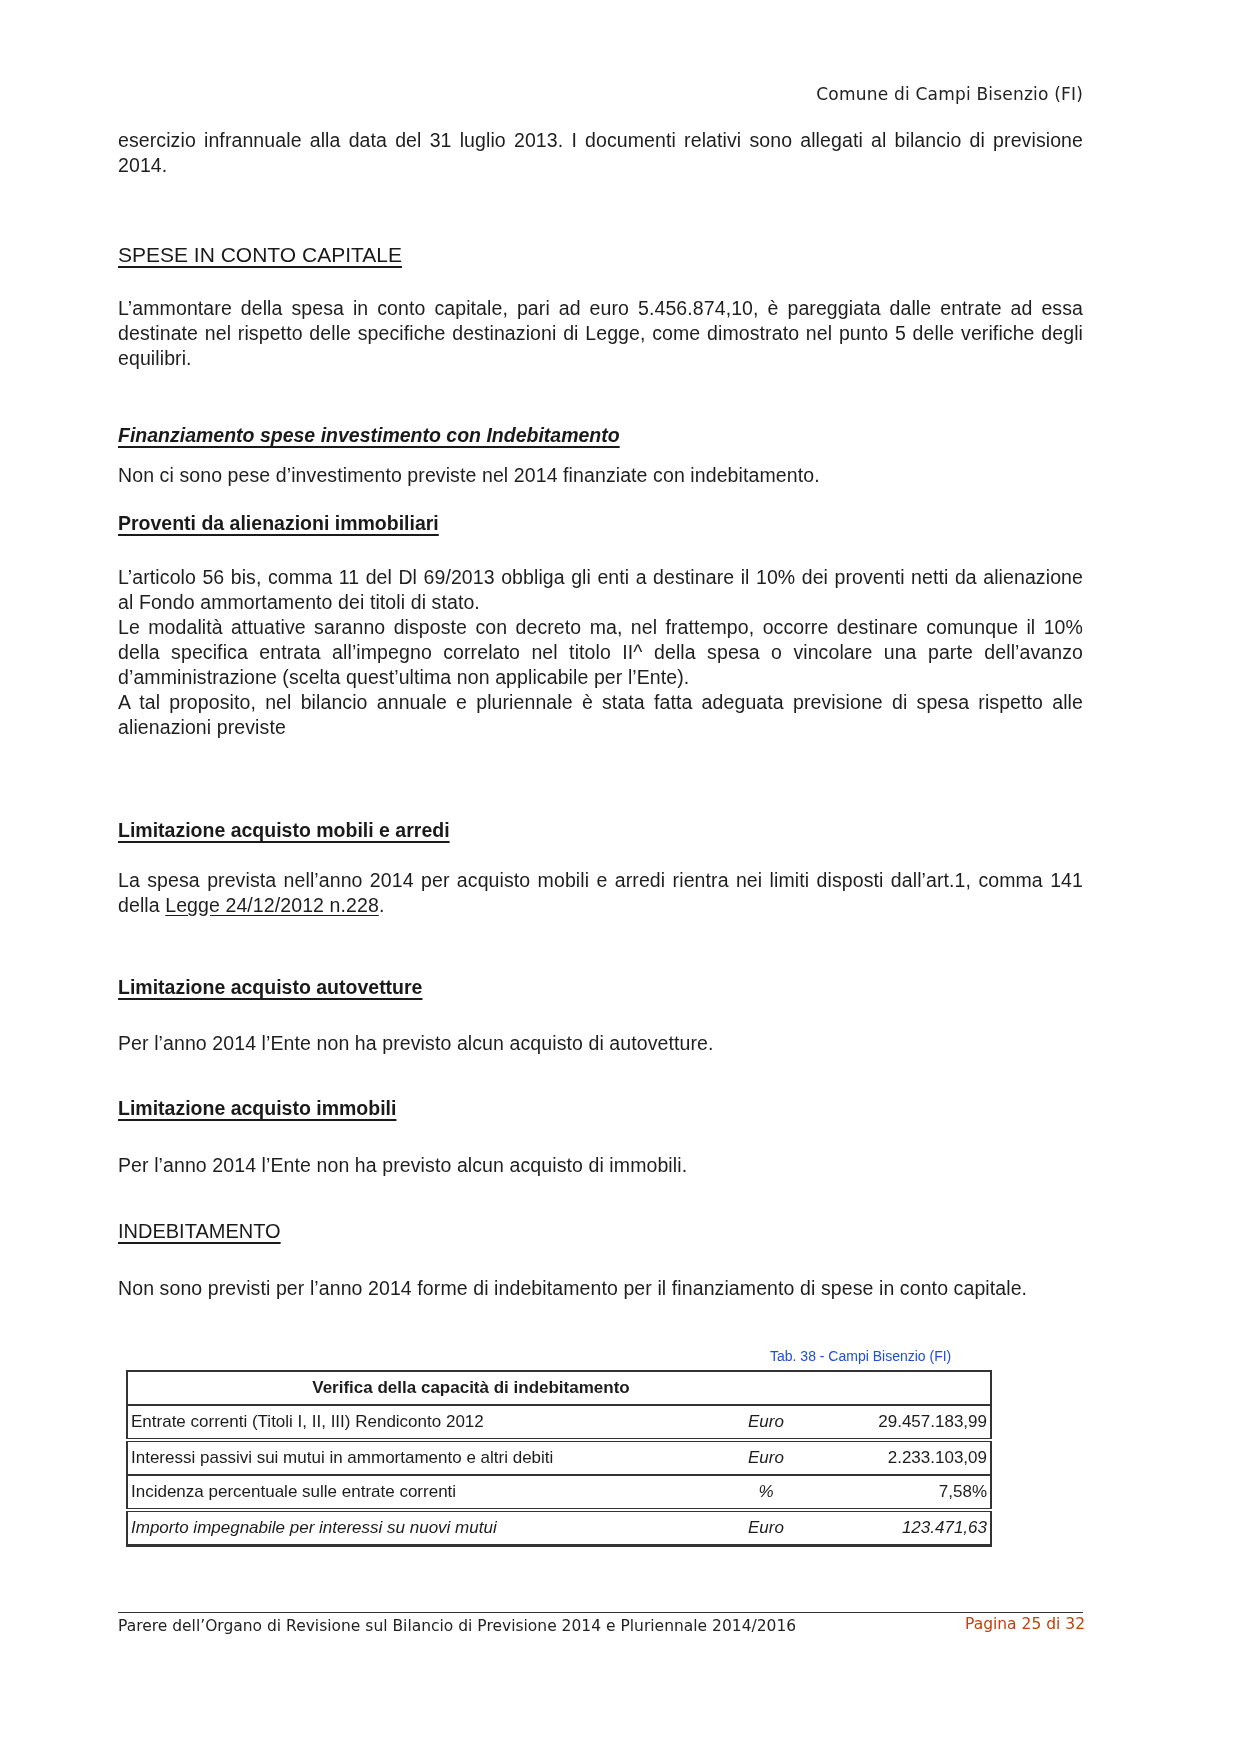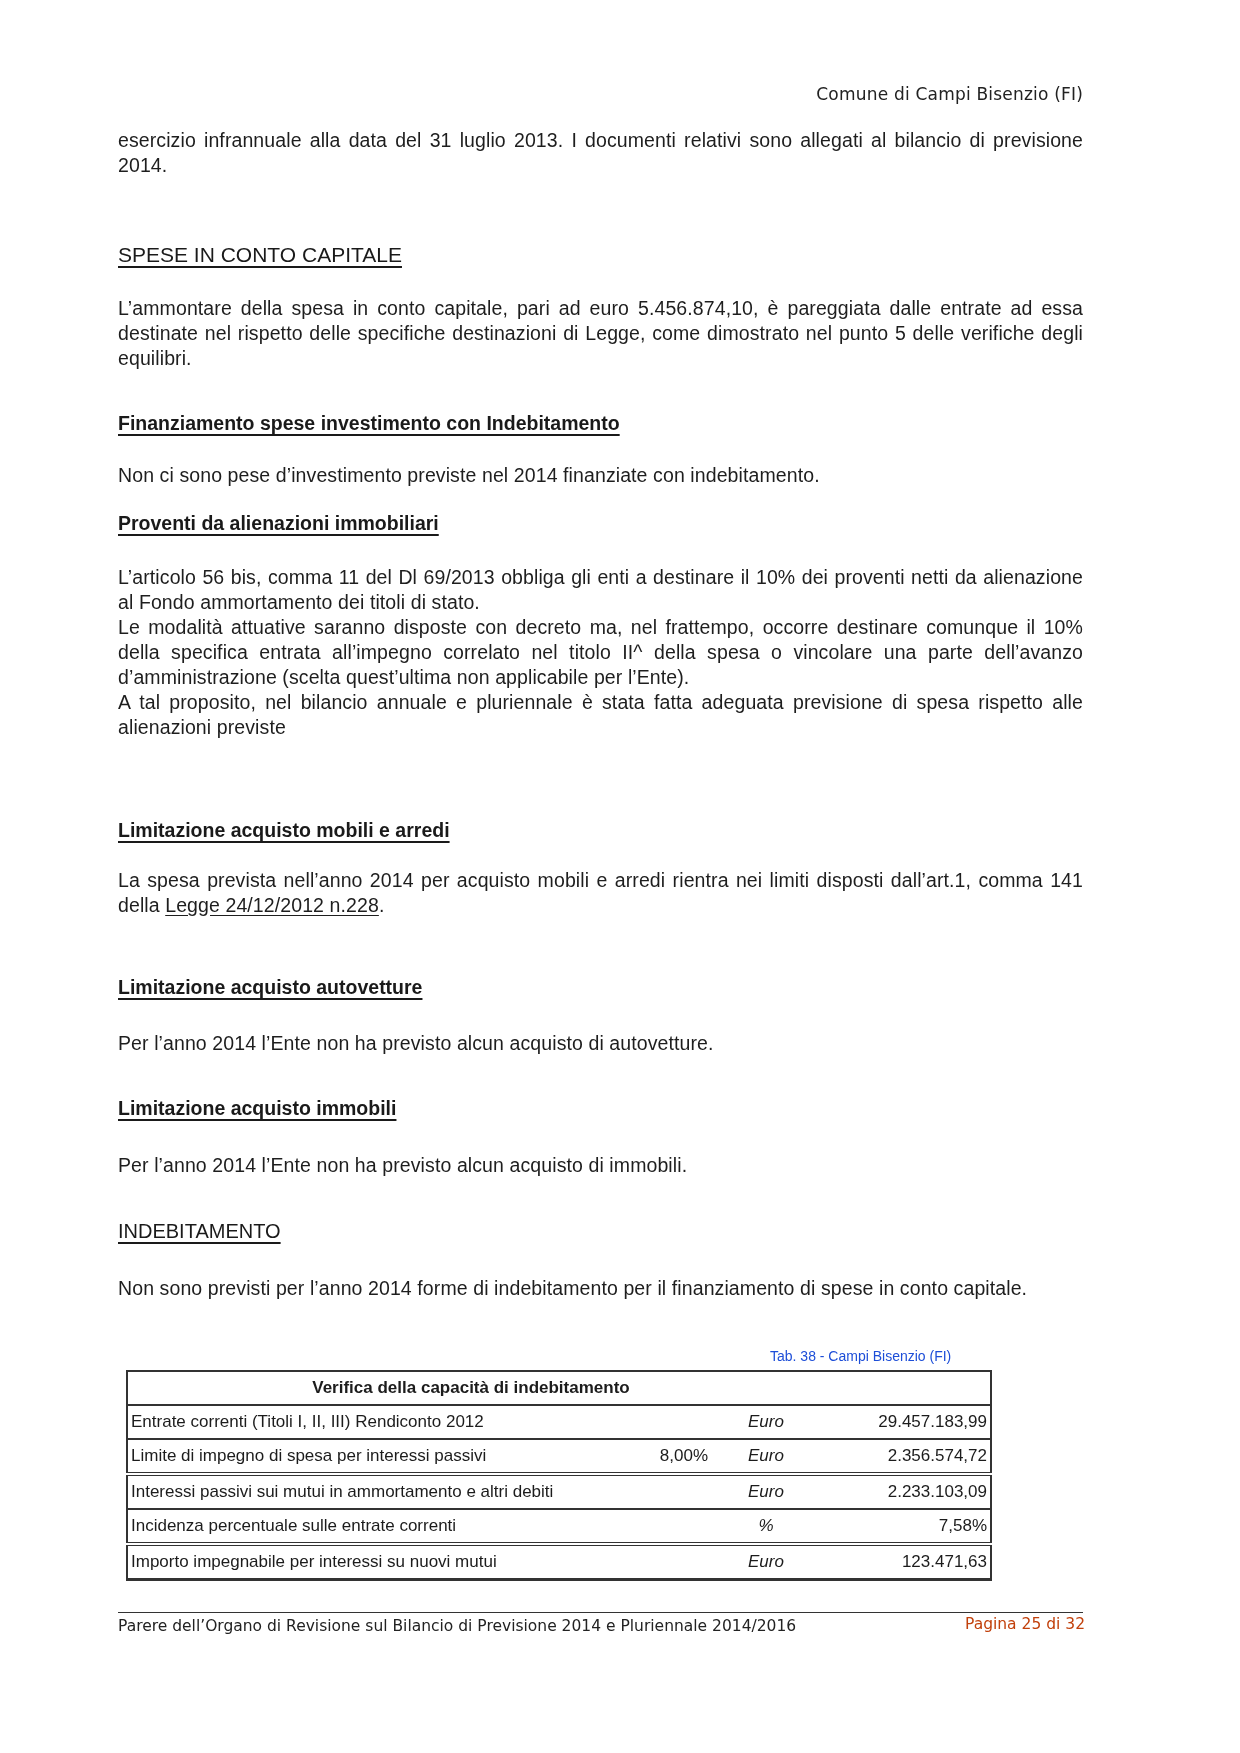--- a/index.html
+++ b/index.html
@@ -15,42 +15,42 @@
   .u { text-decoration: underline; text-underline-offset: 3px; }
   .tabcap { top: 1348px; left: 770px; font-size: 14px; color: #1d4ed8; }
   table.tbl { position: absolute; left: 126px; top: 1370px; width: 866px; border-collapse: collapse; font-size: 17px; color: #1c1c1c; }
   table.tbl td { border-top: 2px solid #333; padding: 4px 3px; height: 24px; }
   table.tbl tr.title td { text-align: center; font-weight: bold; font-size: 17px; }
   table.tbl td.c-label { border-left: 2px solid #333; text-align: left; margin-left: 28px; }
   table.tbl td.c-pct { width: 80px; text-align: right; padding-right: 10px; }
   table.tbl td.c-unit { width: 90px; text-align: center; font-style: italic; }
   table.tbl td.c-val { width: 170px; text-align: right; border-right: 2px solid #333; }
   table.tbl tr.thick td { border-top: 4px double #333; }
-  table.tbl tr.last td { border-bottom: 3px solid #333; }
+  table.tbl tr.last td { border-bottom: 3px solid #333; font-style: italic; }
   .footline { top: 1612px; left: 118px; width: 965px; border-top: 1.5px solid #333; }
   .foot-left { top: 1617px; left: 118px; font-family: "DejaVu Sans", sans-serif; font-size: 15.5px; color: #222; }
   .foot-right { top: 1615px; right: 155px; font-family: "DejaVu Sans", sans-serif; font-size: 15.5px; font-weight: normal; color: #c2410c; }
 </style>
 </head>
 <body>
 
 <div class="page">
 
   <div class="abs hdr">Comune di Campi Bisenzio (FI)</div>
 
   <div class="abs para" style="top:128px;">
     <p>esercizio infrannuale alla data del 31 luglio 2013. I documenti relativi sono allegati al bilancio di previsione 2014.</p>
   </div>
 
   <div class="abs h-main" style="top:243px;">SPESE IN CONTO CAPITALE</div>
   <div class="abs para" style="top:296px;">
     <p>L’ammontare della spesa in conto capitale, pari ad euro  5.456.874,10, è pareggiata dalle entrate ad essa destinate nel rispetto delle specifiche destinazioni di Legge, come dimostrato nel punto 5 delle verifiche degli equilibri.</p>
   </div>
 
-  <div class="abs h-sub" style="top:412px;">Finanziamento spese investimento con Indebitamento</div>
+  <div class="abs h-sub" style="top:424px;font-style:italic;">Finanziamento spese investimento con Indebitamento</div>
   <div class="abs para" style="top:463px;">
     <p>Non ci sono pese d’investimento previste nel 2014 finanziate con indebitamento.</p>
   </div>
 
   <div class="abs h-sub" style="top:512px;">Proventi da alienazioni immobiliari</div>
   <div class="abs para" style="top:565px;">
     <p>L’articolo 56 bis, comma 11 del Dl 69/2013 obbliga gli enti a destinare il 10% dei proventi netti da alienazione al Fondo ammortamento dei titoli di stato.</p>
     <p>Le modalità attuative saranno disposte con decreto ma, nel frattempo, occorre destinare comunque il 10% della specifica  entrata all’impegno correlato nel titolo II^ della spesa o vincolare una parte dell’avanzo d’amministrazione (scelta quest’ultima non applicabile per l’Ente).</p>
     <p>A tal proposito, nel bilancio annuale e pluriennale è stata fatta adeguata previsione di spesa rispetto alle alienazioni previste</p>
   </div>
@@ -81,26 +81,20 @@
         <tr class="title">
       <td colspan="3" class="c-label">Verifica della capacità di indebitamento</td>
       <td class="c-val"></td>
     </tr>
     <tr>
       <td class="c-label">Entrate correnti (Titoli I, II, III) Rendiconto 2012</td>
       <td class="c-pct"></td>
       <td class="c-unit">Euro</td>
       <td class="c-val">29.457.183,99</td>
     </tr>
-    <tr>
-      <td class="c-label">Limite di impegno di spesa per interessi passivi</td>
-      <td class="c-pct">8,00%</td>
-      <td class="c-unit">Euro</td>
-      <td class="c-val">2.356.574,72</td>
-    </tr>
     <tr class="thick">
       <td class="c-label">Interessi passivi sui mutui in ammortamento e altri debiti</td>
       <td class="c-pct"></td>
       <td class="c-unit">Euro</td>
       <td class="c-val">2.233.103,09</td>
     </tr>
     <tr>
       <td class="c-label">Incidenza percentuale sulle entrate correnti</td>
       <td class="c-pct"></td>
       <td class="c-unit">%</td>

